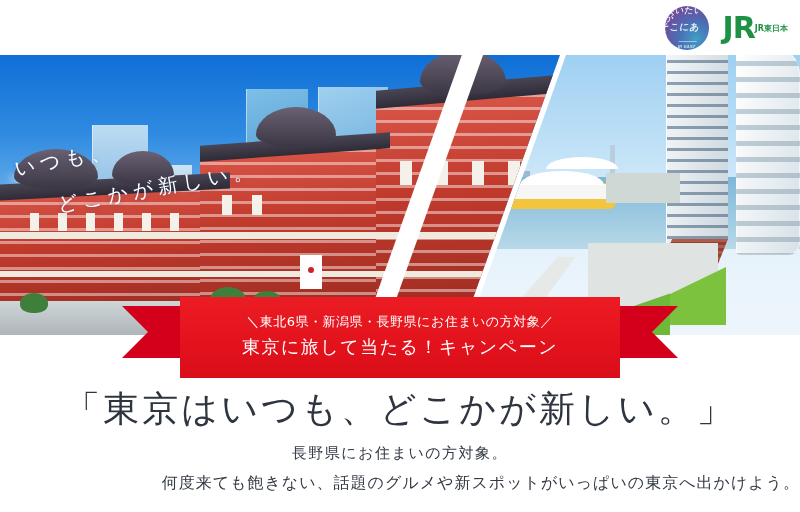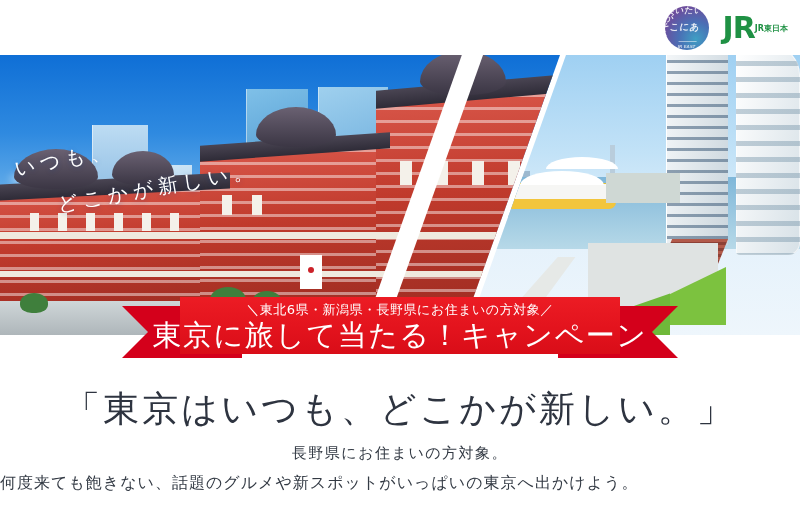--- a/index.html
+++ b/index.html
@@ -98,36 +98,36 @@
   .hc2 { left:56px; top:64px; transform:rotate(-10deg); }
 
   
   .ribbon { position:absolute; left:0; top:297px; width:800px; height:72px; }
   .rib-tail { position:absolute; top:9px; width:120px; height:52px; background:#d4001b; }
   .rib-tail.l { left:122px; clip-path:polygon(0 0, 120px 0, 120px 52px, 0 52px, 26px 26px); }
   .rib-tail.r { right:122px; clip-path:polygon(0 0, 120px 0, 94px 26px, 120px 52px, 0 52px); }
   .rib-fold { position:absolute; top:0; width:34px; height:20px; background:#9c0012; }
   .rib-fold.l { left:180px; clip-path:polygon(0 0, 34px 0, 34px 20px); }
   .rib-fold.r { right:180px; clip-path:polygon(0 0, 34px 0, 0 20px); }
-  .rib-main { position:absolute; left:180px; top:0; width:440px; height:57px;
+  .rib-main { position:absolute; left:180px; top:0; width:440px; height:81px;
               background:linear-gradient(180deg,#ec1c24 0%,#e3131d 55%,#d90d18 100%);
               display:flex; flex-direction:column; align-items:center; justify-content:center; }
   .rib-sub { color:#fff; font-family:"DejaVu Sans", sans-serif; font-size:13px;
              letter-spacing:.5px; margin-bottom:1px; white-space:nowrap; }
-  .rib-title { color:#fff; font-family:"DejaVu Sans", sans-serif; font-size:29px;
+  .rib-title { color:#fff; font-family:"DejaVu Sans", sans-serif; font-size:18px;
                letter-spacing:1.5px; white-space:nowrap; line-height:30px; }
 
   
   .catch { position:absolute; left:0; top:385px; width:800px; text-align:center;
            font-family:"DejaVu Sans", sans-serif; font-size:36px; color:#2e3440;
            letter-spacing:3px; }
   .lead { position:absolute; left:0; top:444px; width:800px; text-align:center;
           font-family:"DejaVu Sans", sans-serif; font-size:15px; color:#333a44;
           letter-spacing:1.5px; }
-  .lead2 { position:absolute; left:0; top:473px; width:800px; text-align:left;
+  .lead2 { position:absolute; left:0; top:473px; width:800px; text-align:right;
            font-family:"DejaVu Sans", sans-serif; font-size:16px; color:#333a44;
            letter-spacing:1px; }
 </style>
 </head>
 <body>
 
 <div class="page">
 
   <div class="header">
     <div class="logos">

